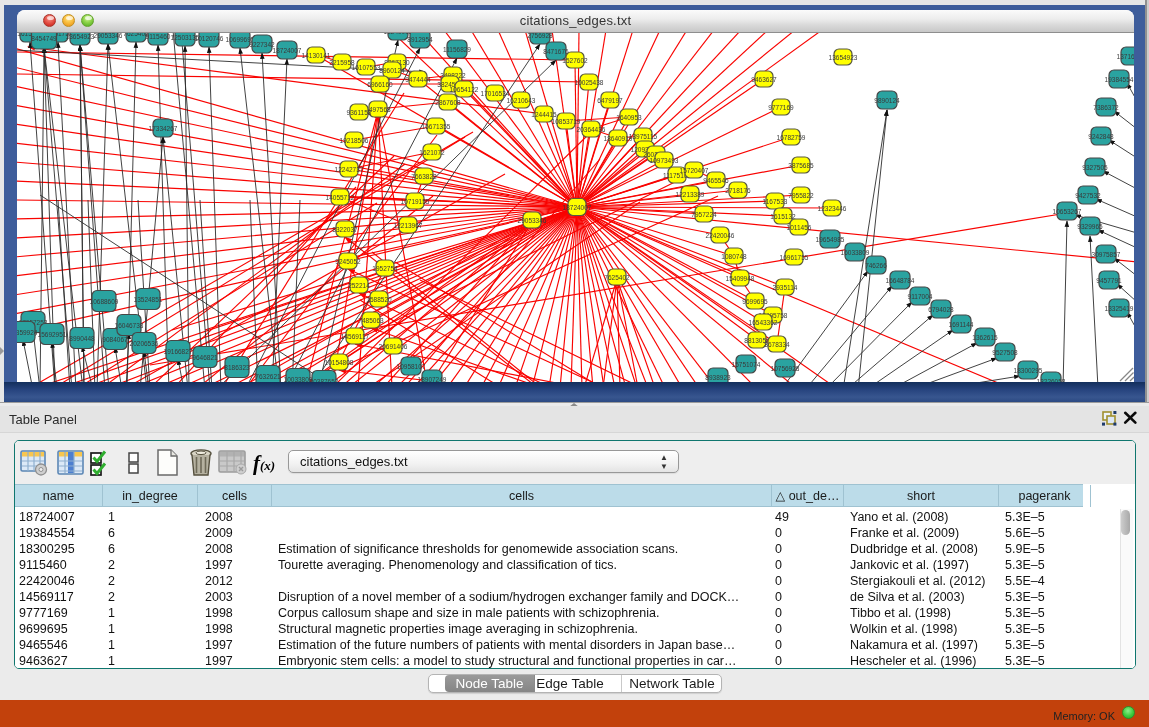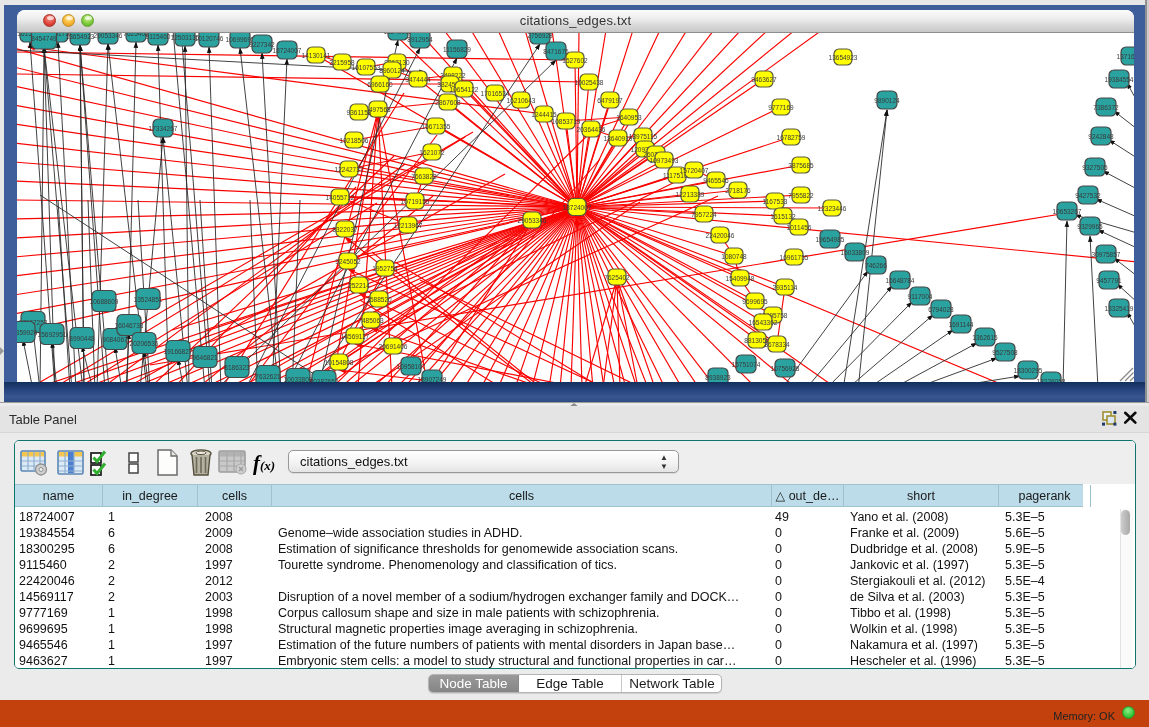--- a/index.html
+++ b/index.html
@@ -35,21 +35,21 @@
 .hrow{position:absolute;left:0;top:0;width:1068px;height:23px;background:#bcdce9;border-top:1px solid #9fc2d1;border-bottom:1px solid #9fc2d1}
 .hcell{position:absolute;top:0;height:22px;line-height:22px;text-align:center;border-right:1px solid #9fc2d1;font-size:12.5px;color:#1a1a1a}
 .row{position:absolute;left:0;width:1120px;height:16px;line-height:16px;white-space:nowrap}
 .c{position:absolute;top:0;height:16px;overflow:hidden}
 
 #sb{position:absolute;right:2px;top:68px;width:13px;height:160px;background:#fafafa;border-left:1px solid #e3e3e3}
 #sb-thumb{position:absolute;right:3px;top:1px;width:9px;height:25px;background:linear-gradient(90deg,#cdcdcd,#a8a8a8);border-radius:5px}
 
 #tabs{left:428px;top:674px;width:294px;height:19px;border:1px solid #b4b4b4;border-radius:5px;background:#fff;box-shadow:0 1px 1px rgba(0,0,0,.12)}
 .tabseg{position:absolute;top:0;height:17px;line-height:17px;text-align:center;font-size:13.5px;color:#1a1a1a}
-#seg1{left:0;width:90px;background:linear-gradient(180deg,#9a9a9a,#858585);color:#fff;border-radius:4px 0 0 4px;border-right:1px solid #8a8a8a}
+#seg1{left:16px;width:90px;background:linear-gradient(180deg,#9a9a9a,#858585);color:#fff;border-radius:4px 0 0 4px;border-right:1px solid #8a8a8a}
 #seg2{left:91px;width:100px}
 #seg3{left:192px;width:101px;border-left:1px solid #c9c9c9}
 
 #status{left:0;top:700px;width:1149px;height:27px;background:#c2410c}
 #mem{position:absolute;right:34px;top:10px;font-size:11px;color:#222}
 #memdot{position:absolute;right:14px;top:6px;width:13px;height:13px;border-radius:50%;background:radial-gradient(circle at 45% 35%,#8cf08c 0%,#3ecb3e 55%,#1fae1f 100%);border:1px solid #2c8f2c}
 </style>
 </head>
 <body>
 <div class="abs" id="net-bg"></div>
@@ -698,39 +698,38 @@
 <span class="c" style="left:93px;width:90px">1</span>
 <span class="c" style="left:190px;width:67px">2008</span>
 <span class="c" style="left:760px;width:69px">49</span>
 <span class="c" style="left:835px;width:149px">Yano et al. (2008)</span>
 <span class="c" style="left:990px;width:86px">5.3E–5</span>
 </div>
 <div class="row" style="top:41px">
 <span class="c" style="left:4px;width:84px">19384554</span>
 <span class="c" style="left:93px;width:90px">6</span>
 <span class="c" style="left:190px;width:67px">2009</span>
-<span class="c" style="left:263px;width:494px">Genome–wide association studies in ADHD.</span>
 <span class="c" style="left:760px;width:69px">0</span>
 <span class="c" style="left:835px;width:149px">Franke et al. (2009)</span>
 <span class="c" style="left:990px;width:86px">5.6E–5</span>
 </div>
 <div class="row" style="top:57px">
 <span class="c" style="left:4px;width:84px">18300295</span>
 <span class="c" style="left:93px;width:90px">6</span>
 <span class="c" style="left:190px;width:67px">2008</span>
 <span class="c" style="left:263px;width:494px">Estimation of significance thresholds for genomewide association scans.</span>
 <span class="c" style="left:760px;width:69px">0</span>
 <span class="c" style="left:835px;width:149px">Dudbridge et al. (2008)</span>
 <span class="c" style="left:990px;width:86px">5.9E–5</span>
 </div>
 <div class="row" style="top:73px">
 <span class="c" style="left:4px;width:84px">9115460</span>
 <span class="c" style="left:93px;width:90px">2</span>
 <span class="c" style="left:190px;width:67px">1997</span>
-<span class="c" style="left:263px;width:494px">Tourette syndrome. Phenomenology and classification of tics.</span>
+<span class="c" style="left:263px;width:494px">Tourette averaging. Phenomenology and classification of tics.</span>
 <span class="c" style="left:760px;width:69px">0</span>
 <span class="c" style="left:835px;width:149px">Jankovic et al. (1997)</span>
 <span class="c" style="left:990px;width:86px">5.3E–5</span>
 </div>
 <div class="row" style="top:89px">
 <span class="c" style="left:4px;width:84px">22420046</span>
 <span class="c" style="left:93px;width:90px">2</span>
 <span class="c" style="left:190px;width:67px">2012</span>
 <span class="c" style="left:760px;width:69px">0</span>
 <span class="c" style="left:835px;width:149px">Stergiakouli et al. (2012)</span>

